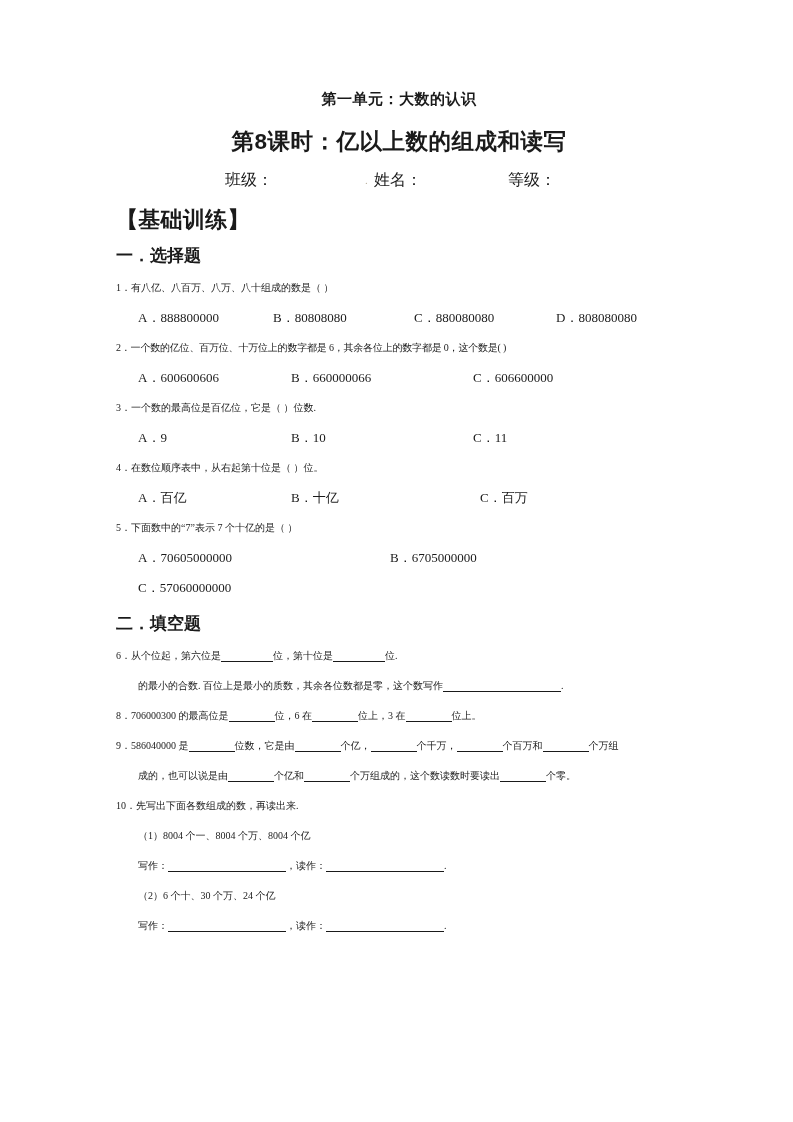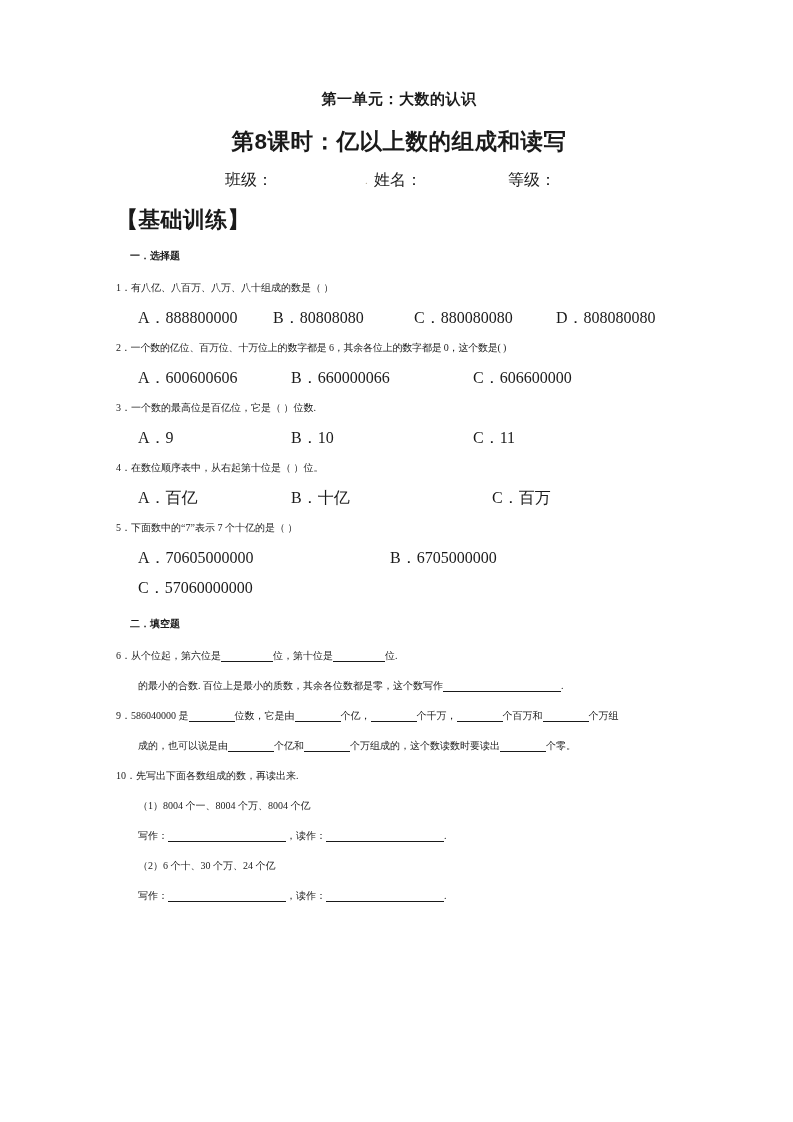--- a/index.html
+++ b/index.html
@@ -68,40 +68,40 @@
   .sec-head {
     font-weight: bold;
     font-size: 22px;
     line-height: 26px;
     margin: 10px 0 8px 0;
     font-family: Liberation Mono, monospace;
     letter-spacing: 0.3px;
   }
   .sub-head {
     font-weight: bold;
-    font-size: 10px;
+    font-size: 17px;
     line-height: 24px;
-    margin: 9px 0 5px 14px;
+    margin: 9px 0 5px 0;
     font-family: "Liberation Sans", "DejaVu Sans", sans-serif;
   }
 
   
   .q {
     font-size: 10px;
     line-height: 30px;
     margin: 0;
     white-space: nowrap;
   }
   .q-indent { padding-left: 22px; }
 
   
   .opts {
     position: relative;
     height: 30px;
-    font-size: 16px;
+    font-size: 13px;
     line-height: 30px;
   }
   .opts .opt {
     position: absolute;
     white-space: nowrap;
   }
 
   
   .blank {
     display: inline-block;
@@ -153,21 +153,21 @@
     <div class="opts">
       <span class="opt" style="left:22px">A．9</span>
       <span class="opt" style="left:175px">B．10</span>
       <span class="opt" style="left:357px">C．11</span>
     </div>
 
     <div class="q">4．在数位顺序表中，从右起第十位是（      ）位。</div>
     <div class="opts">
       <span class="opt" style="left:22px">A．百亿</span>
       <span class="opt" style="left:175px">B．十亿</span>
-      <span class="opt" style="left:376px">C．百万</span>
+      <span class="opt" style="left:364px">C．百万</span>
     </div>
 
     <div class="q">5．下面数中的“7”表示 7 个十亿的是（      ）</div>
     <div class="opts">
       <span class="opt" style="left:22px">A．70605000000</span>
       <span class="opt" style="left:274px">B．6705000000</span>
     </div>
     <div class="opts">
       <span class="opt" style="left:22px">C．57060000000</span>
     </div>
@@ -175,20 +175,23 @@
     <div class="sub-head">二．填空题</div>
 
     <div class="q">
       <span>6．从个位起，第六位是</span><span class="blank b-lg" style="width:52px"></span><span>位，第十位是</span><span class="blank b-lg" style="width:52px"></span><span>位.</span>
     </div>
 
     <div class="q q-indent">
       <span>的最小的合数. 百位上是最小的质数，其余各位数都是零，这个数写作</span><span class="blank b-xl"></span><span>.</span>
     </div>
 
+    <div class="q">
+      <span>8．706000300 的最高位是</span><span class="blank b-md"></span><span>位，6 在</span><span class="blank b-md"></span><span>位上，3 在</span><span class="blank b-md"></span><span>位上。</span>
+    </div>
 
     <div class="q">
       <span>9．586040000 是</span><span class="blank b-md"></span><span>位数，它是由</span><span class="blank b-md"></span><span>个亿，</span><span class="blank b-md"></span><span>个千万，</span><span class="blank b-md"></span><span>个百万和</span><span class="blank b-md"></span><span>个万组</span>
     </div>
     <div class="q q-indent">
       <span>成的，也可以说是由</span><span class="blank b-md"></span><span>个亿和</span><span class="blank b-md"></span><span>个万组成的，这个数读数时要读出</span><span class="blank b-md"></span><span>个零。</span>
     </div>
 
     <div class="q">10．先写出下面各数组成的数，再读出来.</div>
     <div class="q q-indent">（1）8004 个一、8004 个万、8004 个亿</div>

